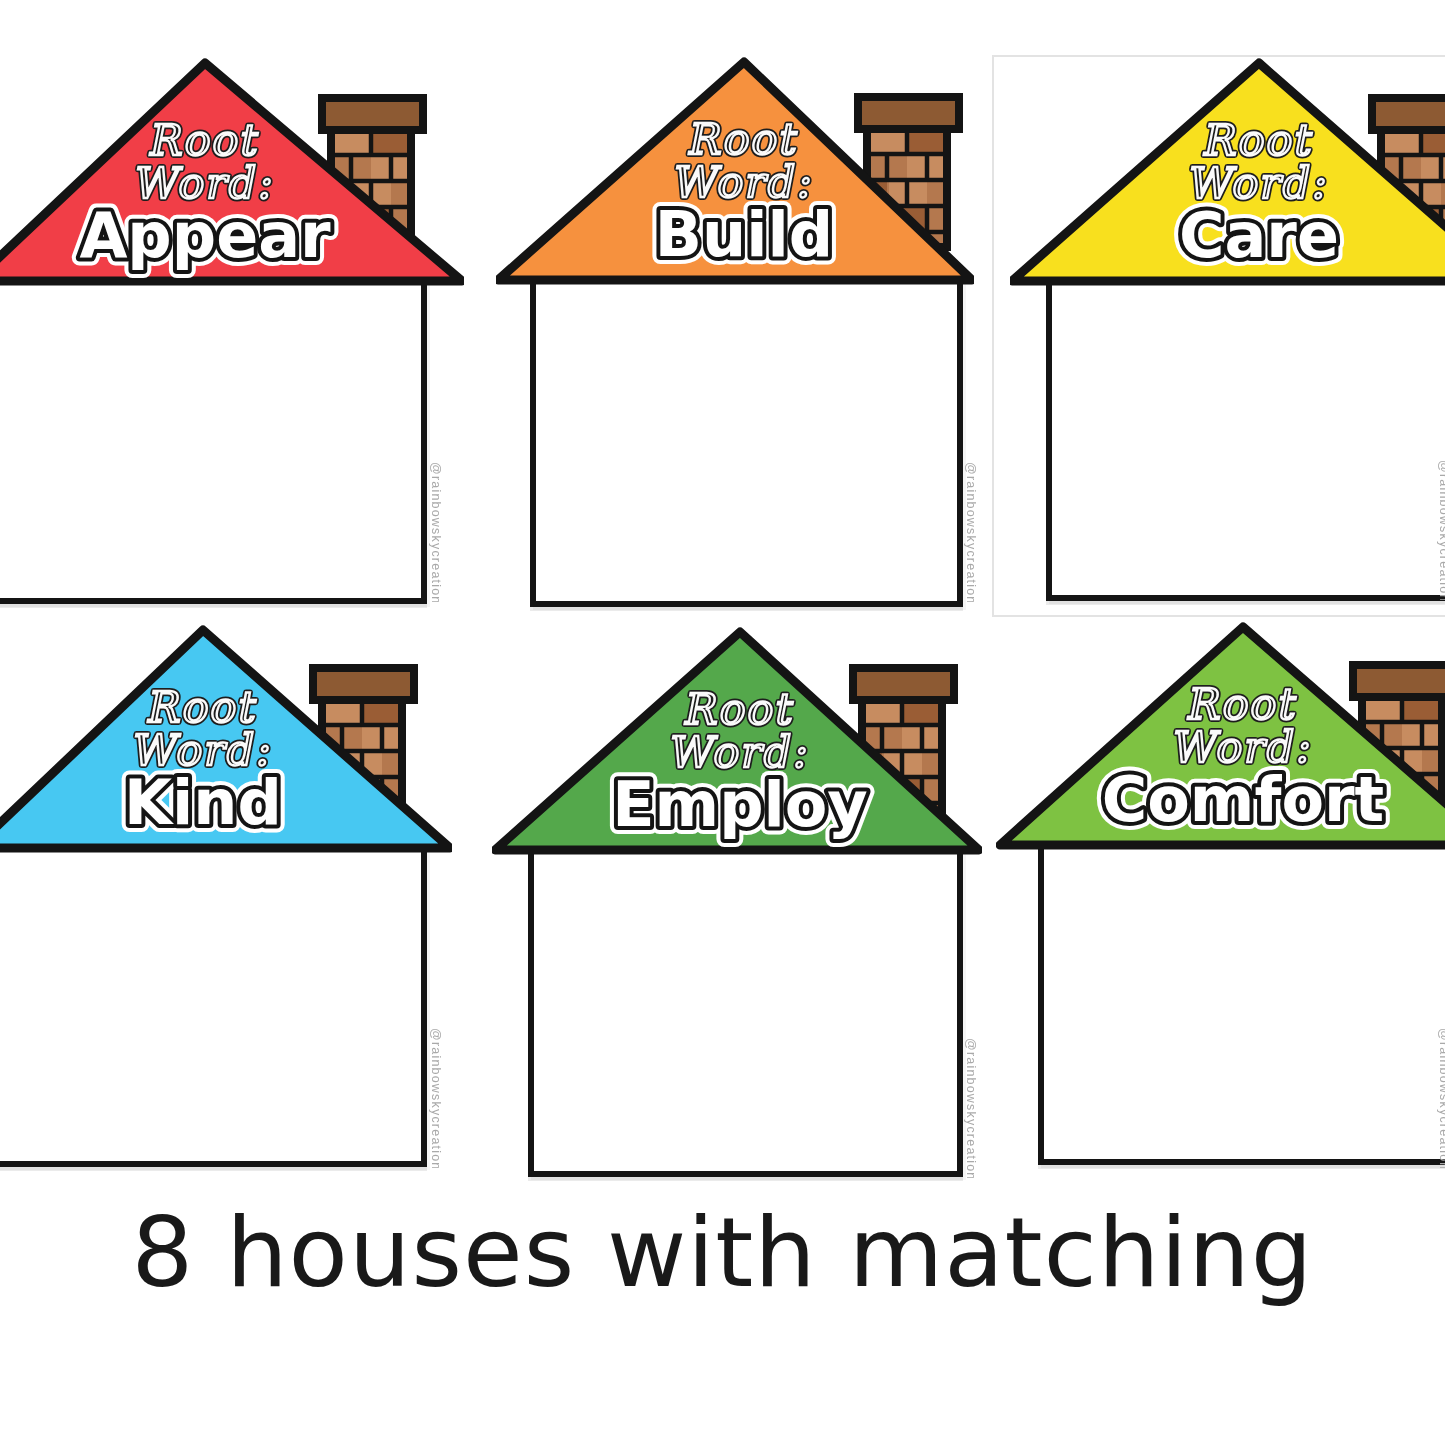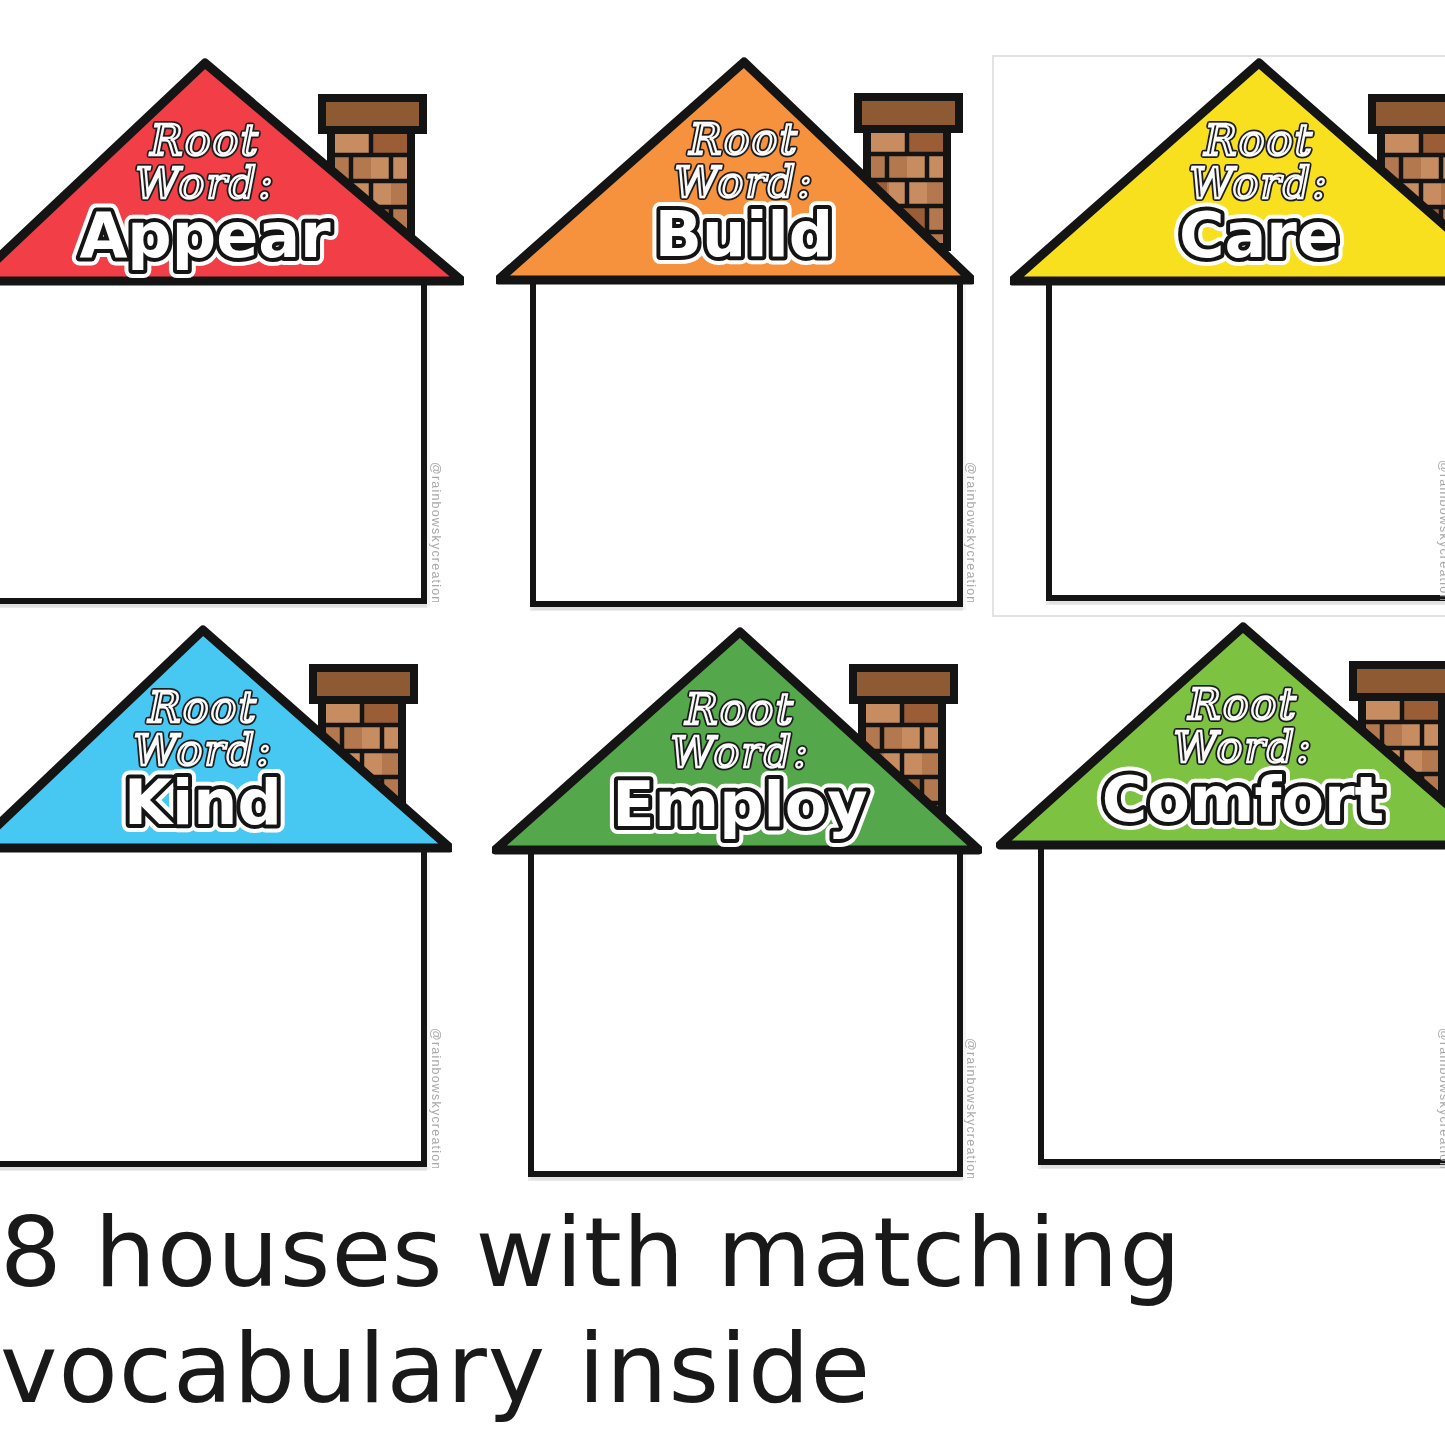--- a/index.html
+++ b/index.html
@@ -16,21 +16,21 @@
     box-sizing:border-box;z-index:2;
     box-shadow:0 4px 0 rgba(0,0,0,0.08),3px 3px 0 rgba(0,0,0,0.04);
   }
   .rooftop{position:absolute;z-index:3;}
   .wm{
     position:absolute;z-index:2;writing-mode:vertical-rl;
     color:var(--watermark,#a9a9a9);font-size:12.5px;letter-spacing:1.2px;
     font-family:"Liberation Sans",sans-serif;height:140px;overflow:hidden;
   }
   .caption{
-    position:absolute;left:0;width:100%;text-align:left;color:#191919;
+    position:absolute;left:0;width:100%;text-align:center;color:#191919;
     font-family:"DejaVu Sans",sans-serif;font-size:97px;letter-spacing:1px;
     white-space:nowrap;
   }
   
   .roof-tri{stroke:var(--outline,#141414);stroke-width:9;stroke-linejoin:round;}
   .script{font-family:"DejaVu Serif",serif;font-style:italic;font-size:43px;
           text-anchor:middle;letter-spacing:2px;}
   .script.under{fill:none;stroke:#1d1d1d;stroke-width:6;stroke-linejoin:round;}
   .script.over{fill:none;stroke:#fafafa;stroke-width:2.4;}
   .word{font-family:"DejaVu Sans",sans-serif;font-weight:bold;font-size:62px;text-anchor:middle;}
@@ -153,15 +153,14 @@
     <polygon class="roof-tri" points="247,8 498,226 4,226" fill="#7EC242"></polygon>
     <text class="script under" x="247" y="100">Root</text>
     <text class="script over" x="247" y="100">Root</text>
     <text class="script under" x="247" y="143">Word:</text>
     <text class="script over" x="247" y="143">Word:</text>
     <text class="word halo" x="247" y="202">Comfort</text>
     <text class="word main" x="247" y="202">Comfort</text>
   </svg>
 
   <div class="caption" style="top:1196px;">8 houses with matching</div>
-  <div class="caption" style="top:1312px;">vocabulary inside</div>
 
 </div>
 
 </body></html>

